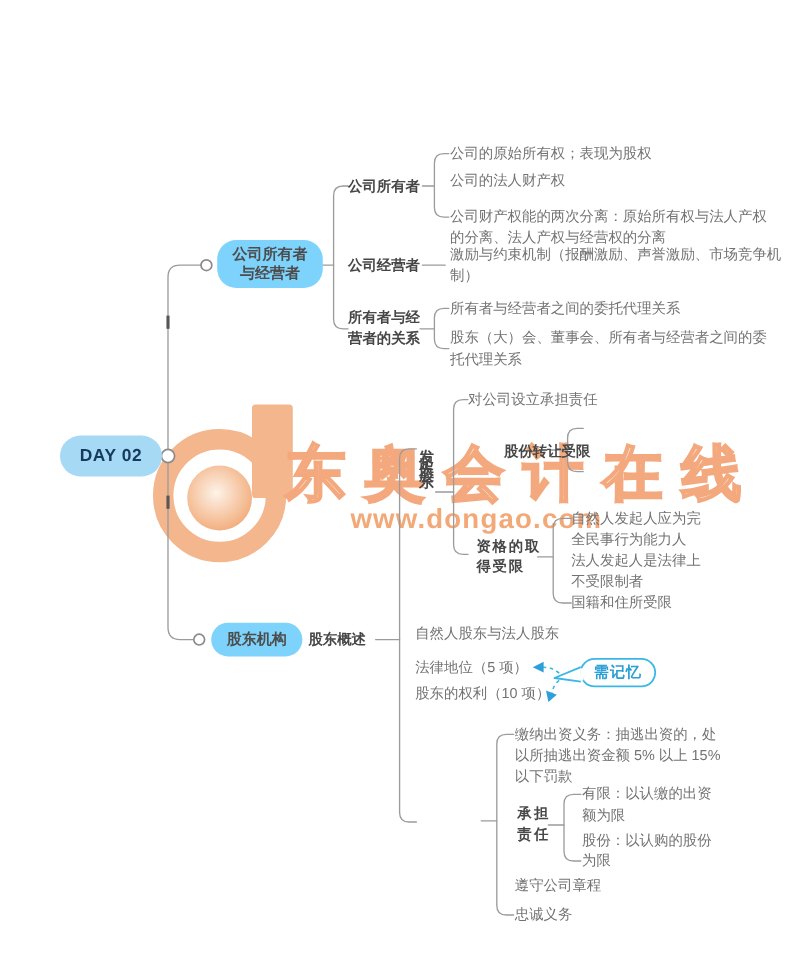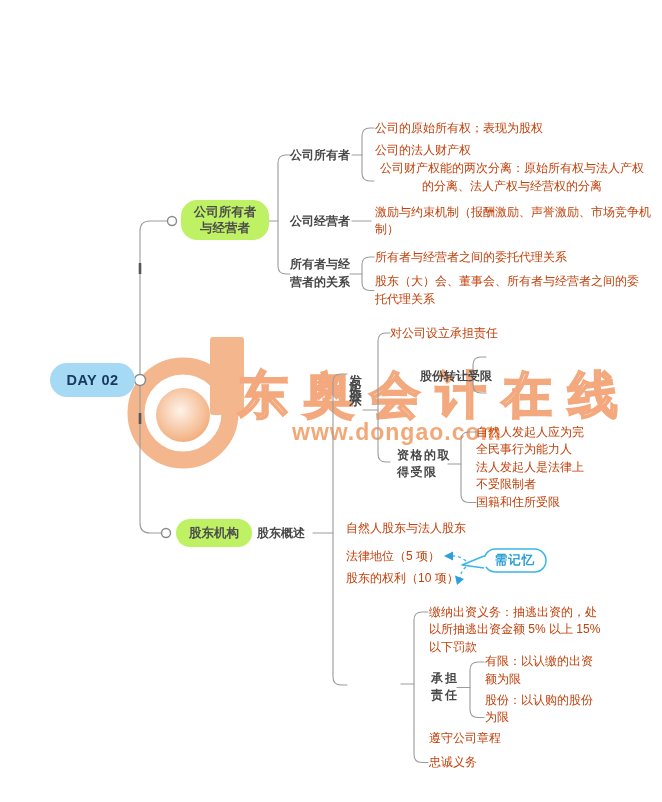--- a/index.html
+++ b/index.html
@@ -1,21 +1,21 @@
 <!DOCTYPE html>
 <html><head>
 <meta charset="utf-8">
 <style>
   html,body{margin:0;padding:0;background:#fff;}
   #canvas{position:relative;width:662px;height:802px;background:#ffffff;overflow:hidden;
           font-family:"Liberation Sans","DejaVu Sans",sans-serif;}
   #wires{position:absolute;left:0;top:0;z-index:1;}
-  .leaf{position:absolute;z-index:2;font-size:12px;line-height:17.5px;color:#c2410c;white-space:normal;word-break:break-all;}
+  .leaf{position:absolute;z-index:2;font-size:12px;line-height:17.5px;color:#737373;white-space:normal;word-break:break-all;}
   .nlabel{font-weight:bold;color:#474747;}
-  .pill{position:absolute;z-index:2;background:#bef264;border-radius:16px;color:#4d4d4d;
+  .pill{position:absolute;z-index:2;background:#7dd3fc;border-radius:16px;color:#4d4d4d;
         font-size:12.5px;font-weight:bold;text-align:center;line-height:16px;
         display:flex;align-items:center;justify-content:center;}
   .root-pill{position:absolute;z-index:2;left:50px;top:363px;width:85px;height:34px;border-radius:17px;
         background:#a6d9f4;color:#16395d;font-size:14.5px;font-weight:bold;
         display:flex;align-items:center;justify-content:center;letter-spacing:.5px;}
   .vtext{writing-mode:vertical-rl;text-orientation:upright;letter-spacing:5px;}
   .memo-bubble{position:absolute;z-index:3;left:484px;top:549px;width:62px;height:23px;
         border-radius:12px;color:#2b9fd6;font-size:12.5px;font-weight:bold;
         display:flex;align-items:center;justify-content:center;letter-spacing:1px;}
   .sp1{letter-spacing:1.5px;}
@@ -98,21 +98,21 @@
 
   <div class="root-pill">DAY 02</div>
 
   <div class="pill" style="left:181px;top:200px;width:88px;height:40px;">
     <span style="width:70px;">公司所有者与经营者</span>
   </div>
 
   <div class="leaf nlabel" style="left:290px;top:146.5px;">公司所有者</div>
   <div class="leaf" style="left:375px;top:119.5px;width:280px;">公司的原始所有权；表现为股权</div>
   <div class="leaf" style="left:375px;top:142px;width:280px;">公司的法人财产权</div>
-  <div class="leaf" style="left:375px;top:160px;width:274px;text-align:center;">公司财产权能的两次分离：原始所有权与法人产权的分离、法人产权与经营权的分离</div>
+  <div class="leaf" style="left:375px;top:172px;width:274px;">公司财产权能的两次分离：原始所有权与法人产权的分离、法人产权与经营权的分离</div>
 
   <div class="leaf nlabel" style="left:290px;top:213px;">公司经营者</div>
   <div class="leaf nlabel" style="left:290px;top:256px;width:64px;">所有者与经营者的关系</div>
 
   <div class="leaf" style="left:375px;top:203.5px;width:276px;">激励与约束机制（报酬激励、声誉激励、市场竞争机制）</div>
   <div class="leaf" style="left:375px;top:249px;width:280px;">所有者与经营者之间的委托代理关系</div>
   <div class="leaf" style="left:375px;top:273px;width:274px;">股东（大）会、董事会、所有者与经营者之间的委托代理关系</div>
 
   <div class="pill" style="left:176px;top:519px;height:28px;padding:0 13px;border-radius:14px;">股东机构</div>
   <div class="leaf nlabel" style="left:257px;top:525px;">股东概述</div>

